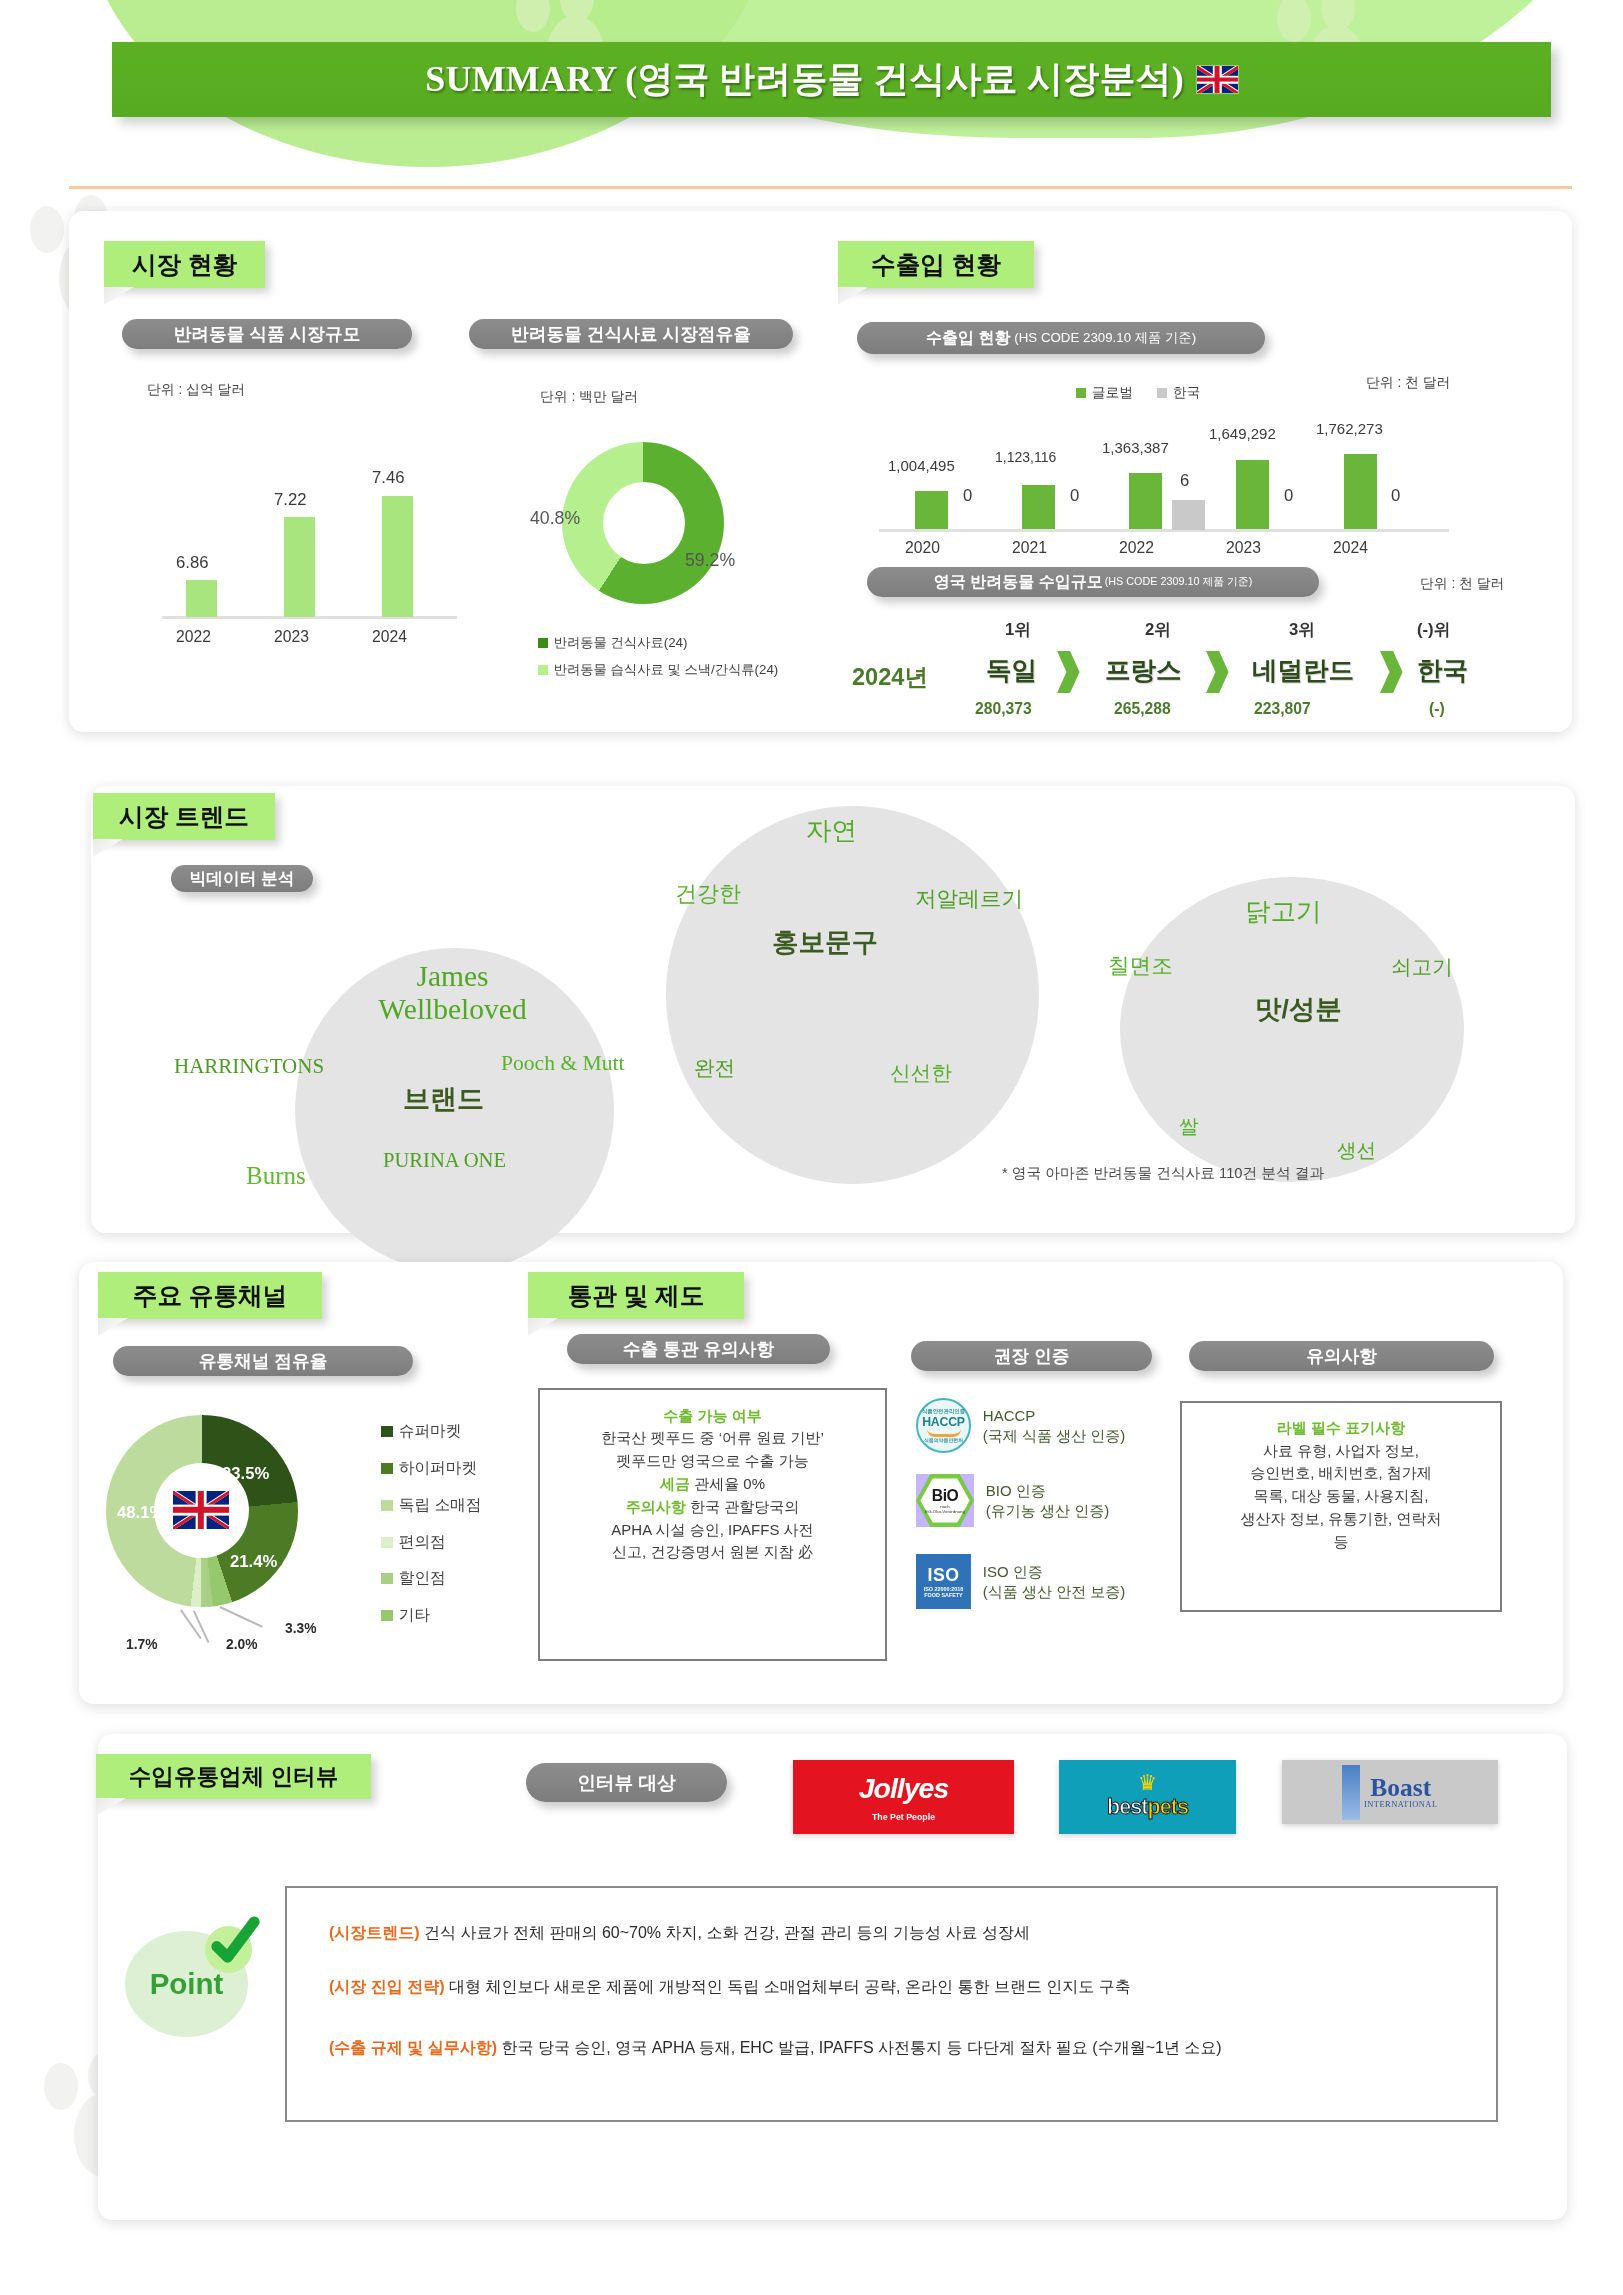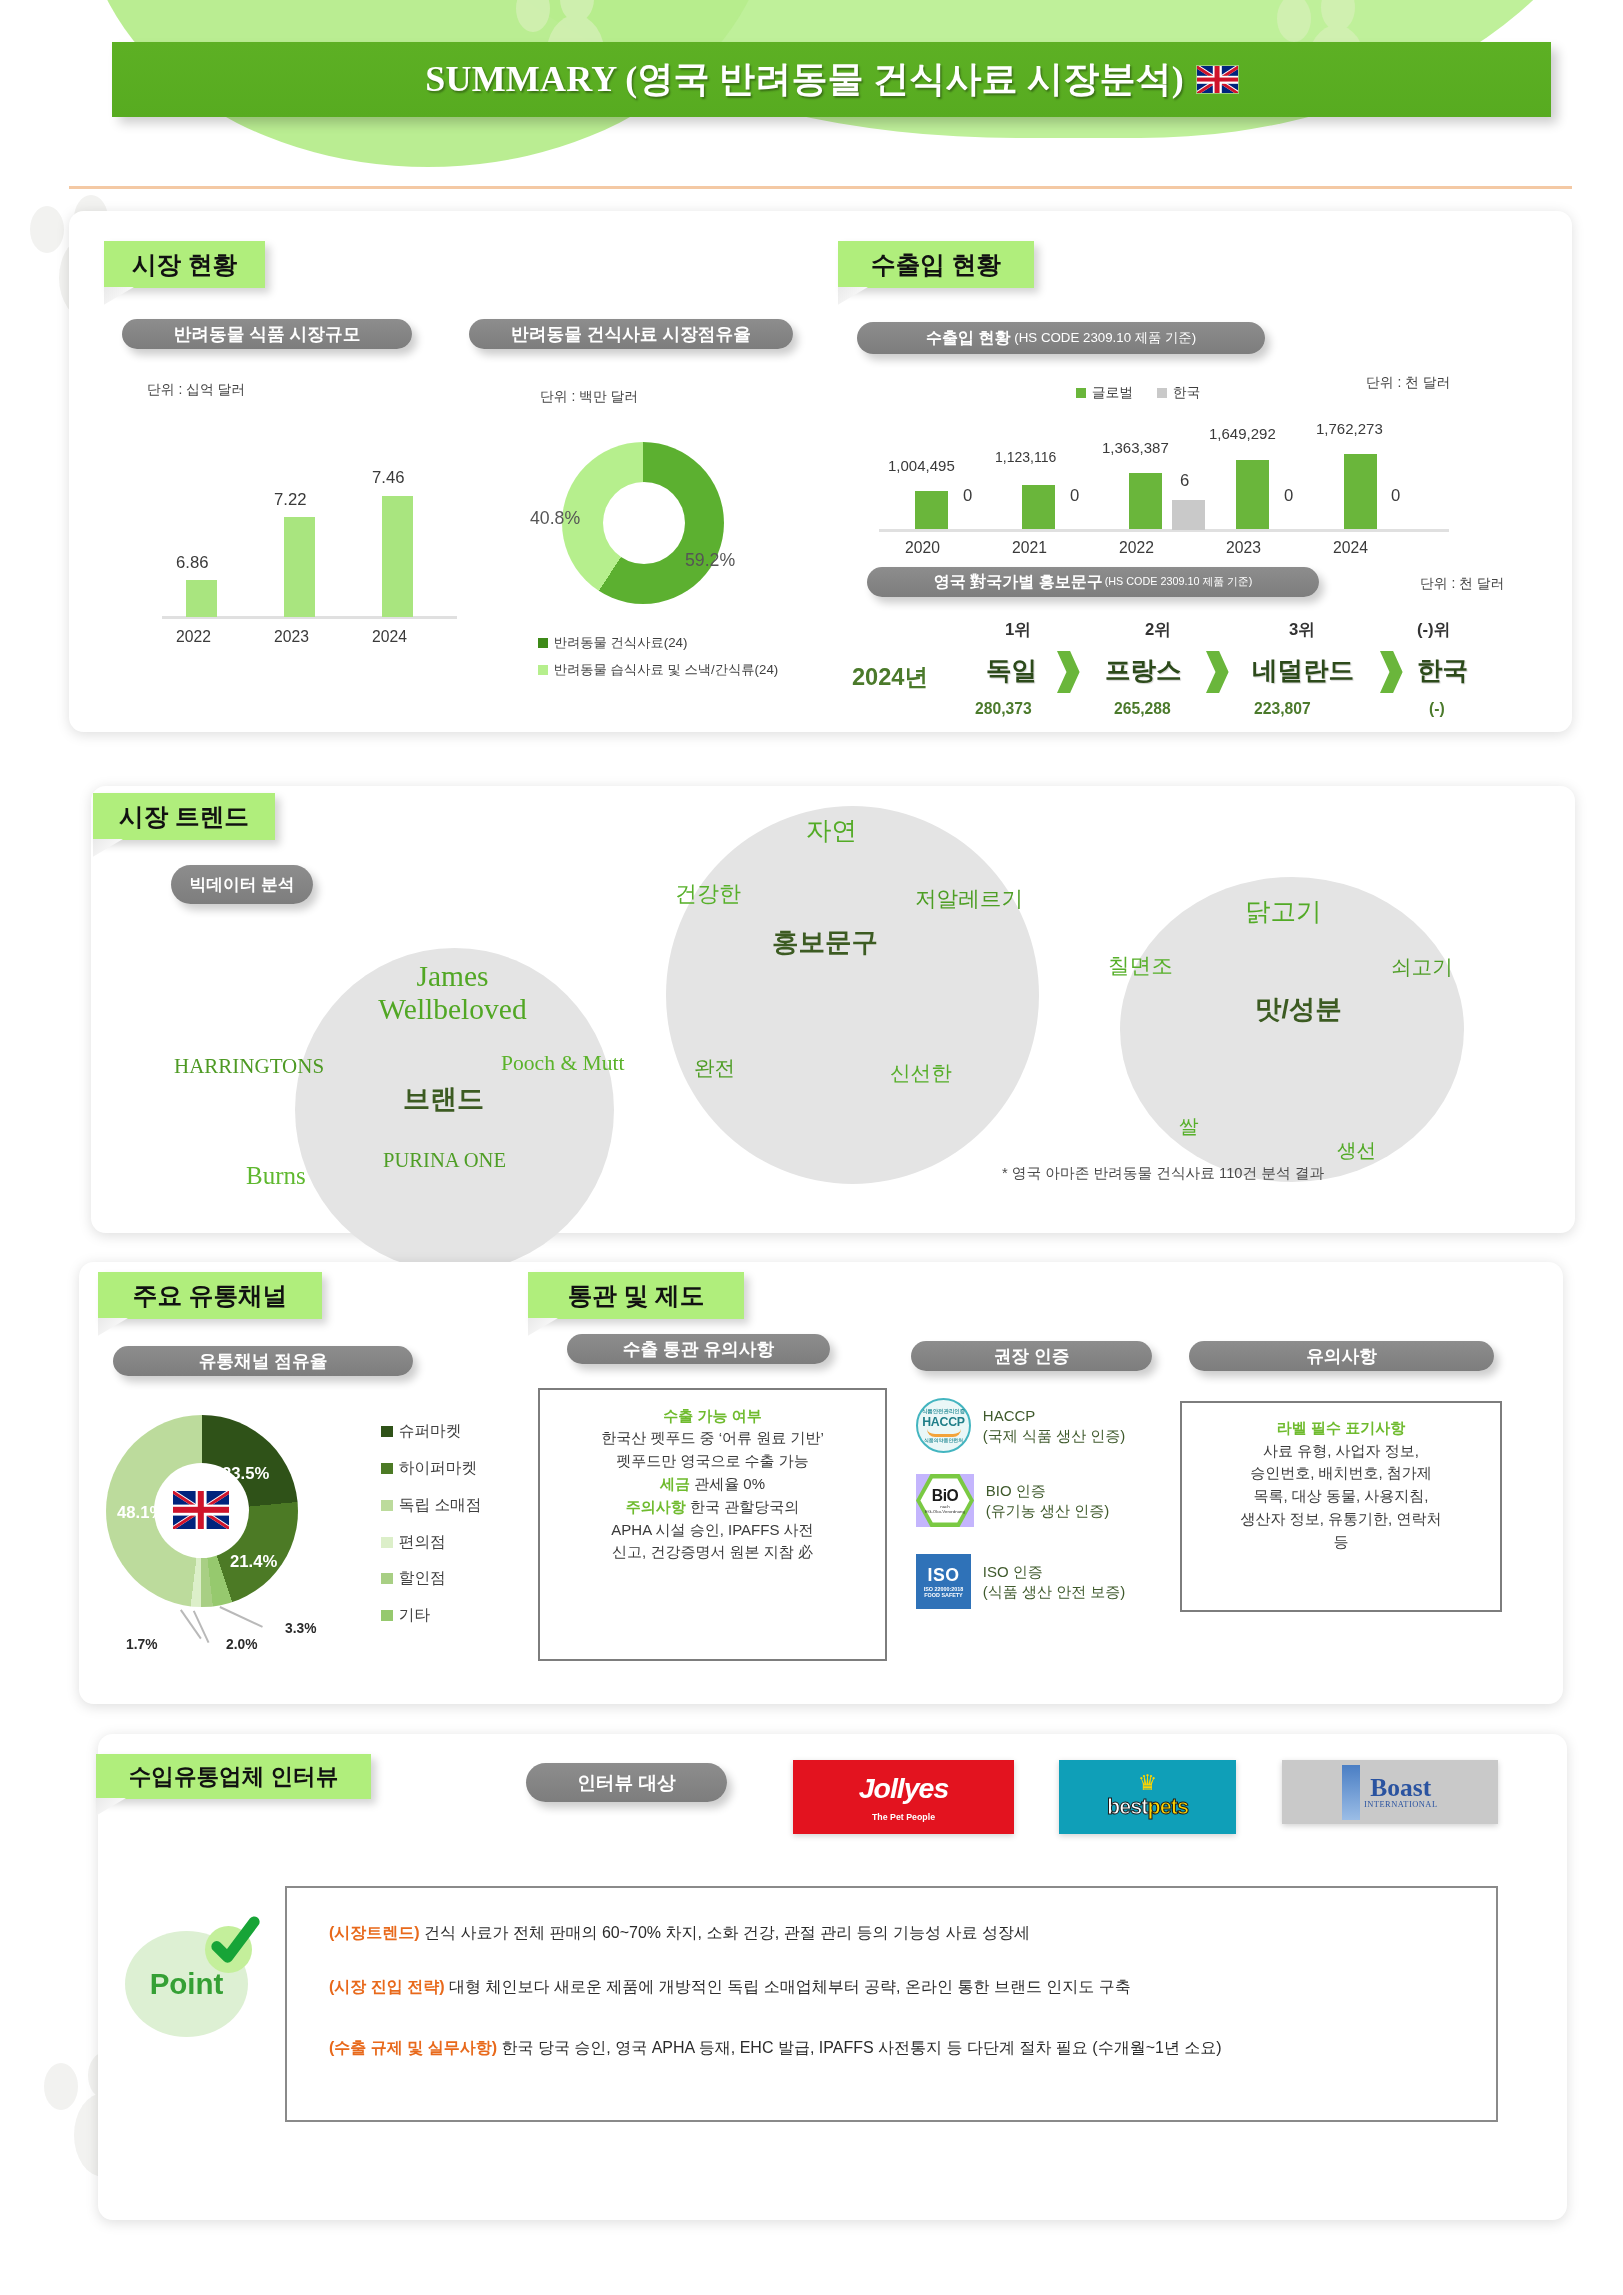--- a/index.html
+++ b/index.html
@@ -305,21 +305,21 @@
     <div class="bar-val" style="left:1391px; top:486px;">0</div>
 
     <div class="bar-cat" style="left:905px; top:539px;">2020</div>
     <div class="bar-cat" style="left:1012px; top:539px;">2021</div>
     <div class="bar-cat" style="left:1119px; top:539px;">2022</div>
     <div class="bar-cat" style="left:1226px; top:539px;">2023</div>
     <div class="bar-cat" style="left:1333px; top:539px;">2024</div>
   </div>
 
   <div class="pill" style="left:867px; top:567px; width:452px; height:30px;">
-    <span class="big" style="font-size:16px;">영국 對국가별 홍보문구</span>
+    <span class="big" style="font-size:16px;">영국 반려동물 수입규모</span>
     <span class="small" style="font-size:10.8px; font-weight:400; margin-left:2px;">(HS CODE 2309.10 제품 기준)</span>
   </div>
   <div class="unit" style="left:1420px; top:575px;">단위 : 천 달러</div>
 
   <div>
     <div class="rank-year" style="left:852px; top:661px;">2024년</div>
 
     <div class="rank-pos" style="left:1005px; top:618px;">1위</div>
     <div class="rank-pos" style="left:1145px; top:618px;">2위</div>
     <div class="rank-pos" style="left:1289px; top:618px;">3위</div>
@@ -337,21 +337,21 @@
     <div class="rank-val" style="left:1114px; top:700px;">265,288</div>
     <div class="rank-val" style="left:1254px; top:700px;">223,807</div>
     <div class="rank-val" style="left:1429px; top:700px;">(-)</div>
   </div>
 
   <div class="card" style="left:91px; top:786px; width:1484px; height:447px;"></div>
 
   <div class="tab" style="left:93px; top:793px; width:182px;">
     <span>시장 트렌드</span>
   </div>
-  <div class="pill" style="left:171px; top:865px; width:142px; height:39px;text-align:right;">
+  <div class="pill" style="left:171px; top:865px; width:142px; height:27px;text-align:right;">
     <span class="big" style="font-size:16.7px;">빅데이터 분석</span>
   </div>
 
   <div class="bubble" style="left:295px; top:948px; width:319px; height:324px;"></div>
   <div class="wc" style="left:364px; top:960px; font-size:29.5px; color:#51a724; font-family:'Liberation Serif',serif; text-align:center; width:177px;">James<br>Wellbeloved</div>
   <div class="wc" style="left:174px; top:1054px; font-size:21px; color:#4e9a24; font-family:'Liberation Serif',serif;">HARRINGTONS</div>
   <div class="wc" style="left:501px; top:1051px; font-size:21.6px; color:#5bb32b; font-family:'Liberation Serif',serif;">Pooch &amp; Mutt</div>
   <div class="wc" style="left:246px; top:1162px; font-size:25px; color:#5fb82f; font-family:'Liberation Serif',serif;">Burns</div>
   <div class="wc" style="left:403px; top:1081px; font-size:27px; font-weight:700; color:#3c5b22;">브랜드</div>
   <div class="wc" style="left:383px; top:1149px; font-size:20.6px; color:#4f9e26; font-family:'Liberation Serif',serif;">PURINA ONE</div>

